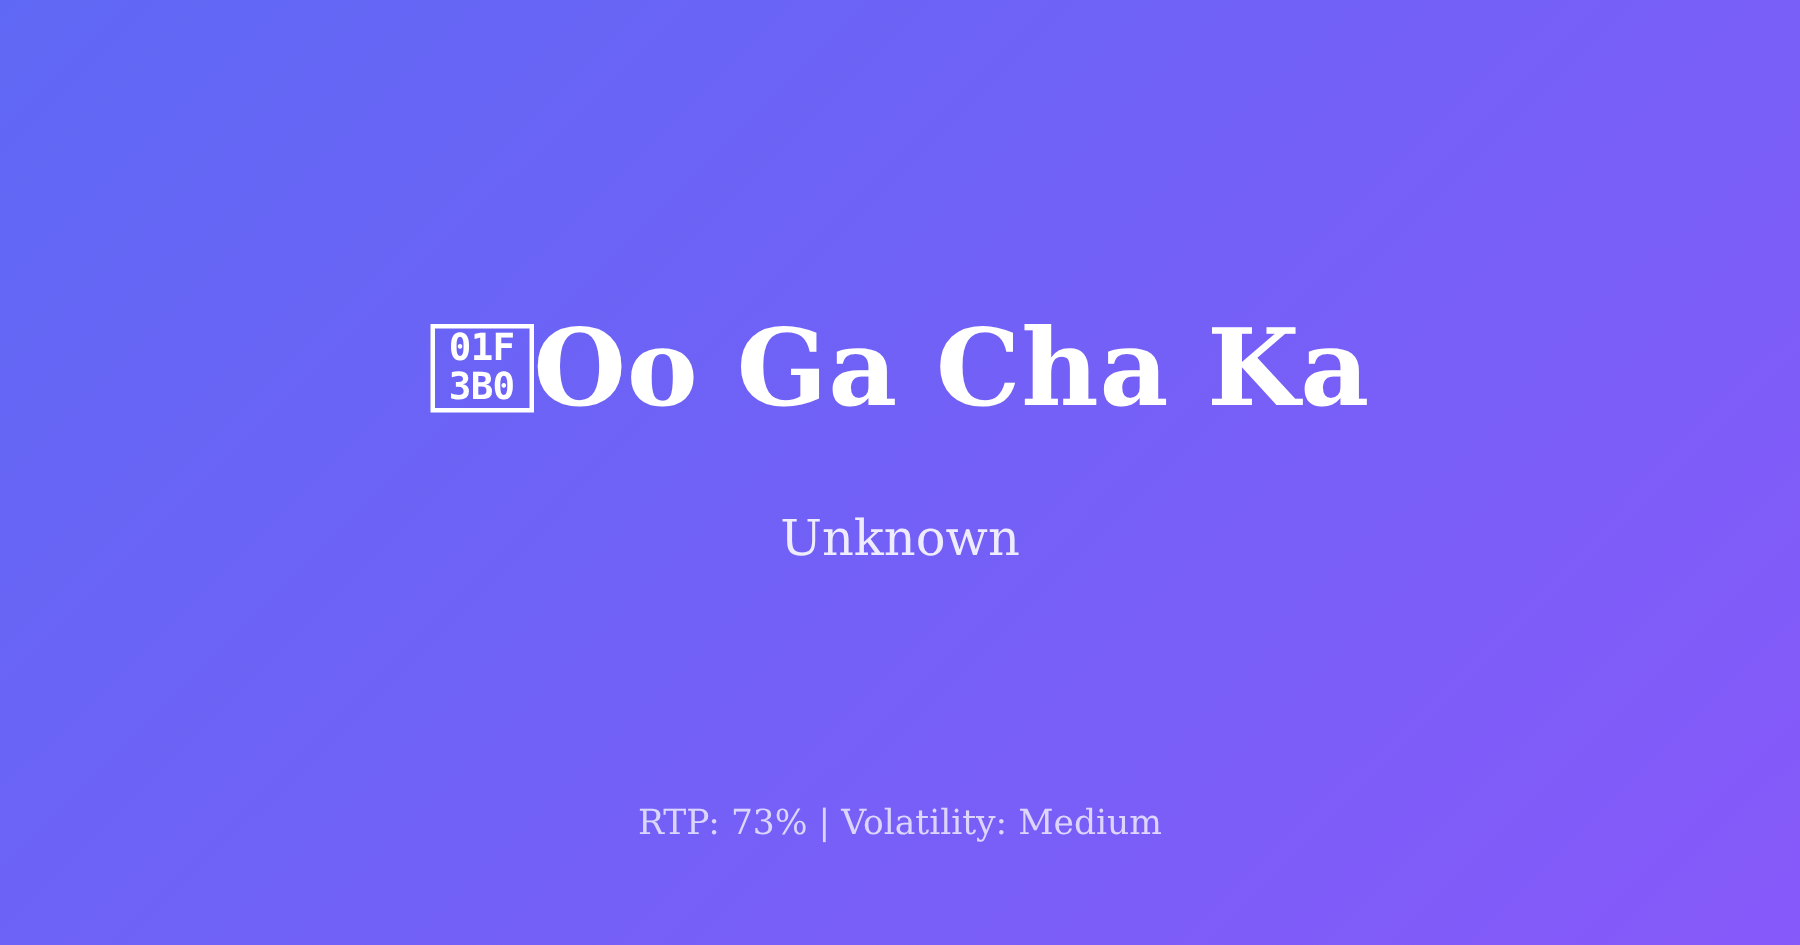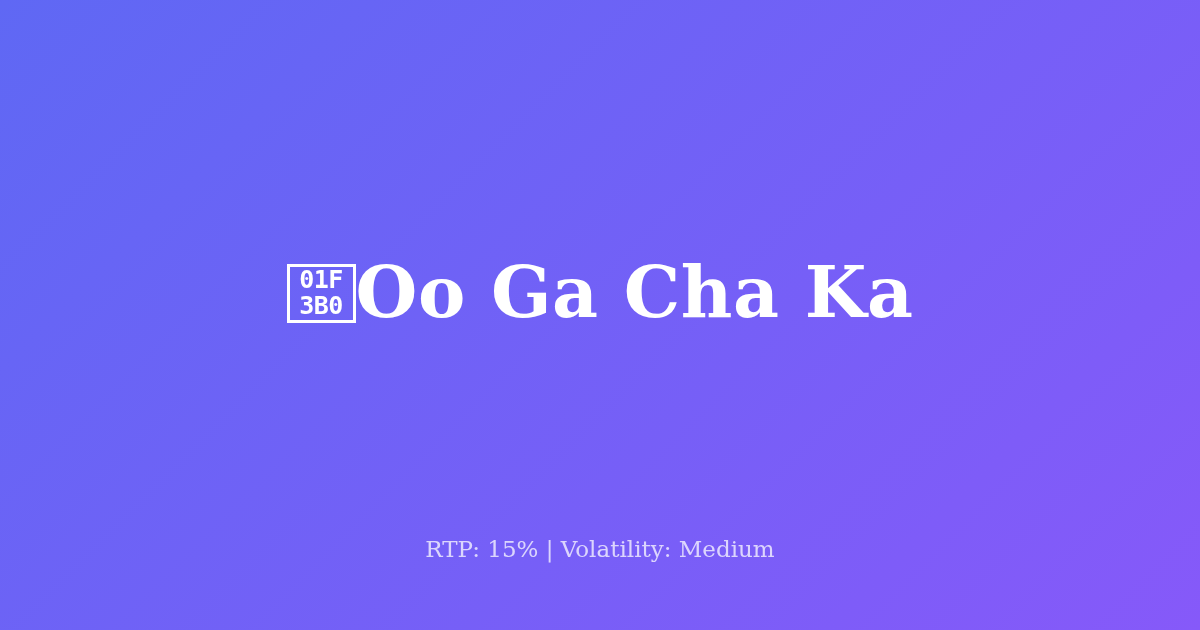--- a/index.html
+++ b/index.html
@@ -126,18 +126,19 @@
 
       <span class="tofu">
         <span class="tofu-row">01F</span>
         <span class="tofu-row">3B0</span>
       </span>
 
       <h1 class="title">Oo Ga Cha Ka</h1>
 
     </div>
 
+    <p class="subtitle">Unknown</p>
 
   </div>
 
-  <div class="meta">RTP: 15% | Volatility: Medium</div>
+  <div class="meta">RTP: 73% | Volatility: Medium</div>
 
 </div>
 
 </body></html>

